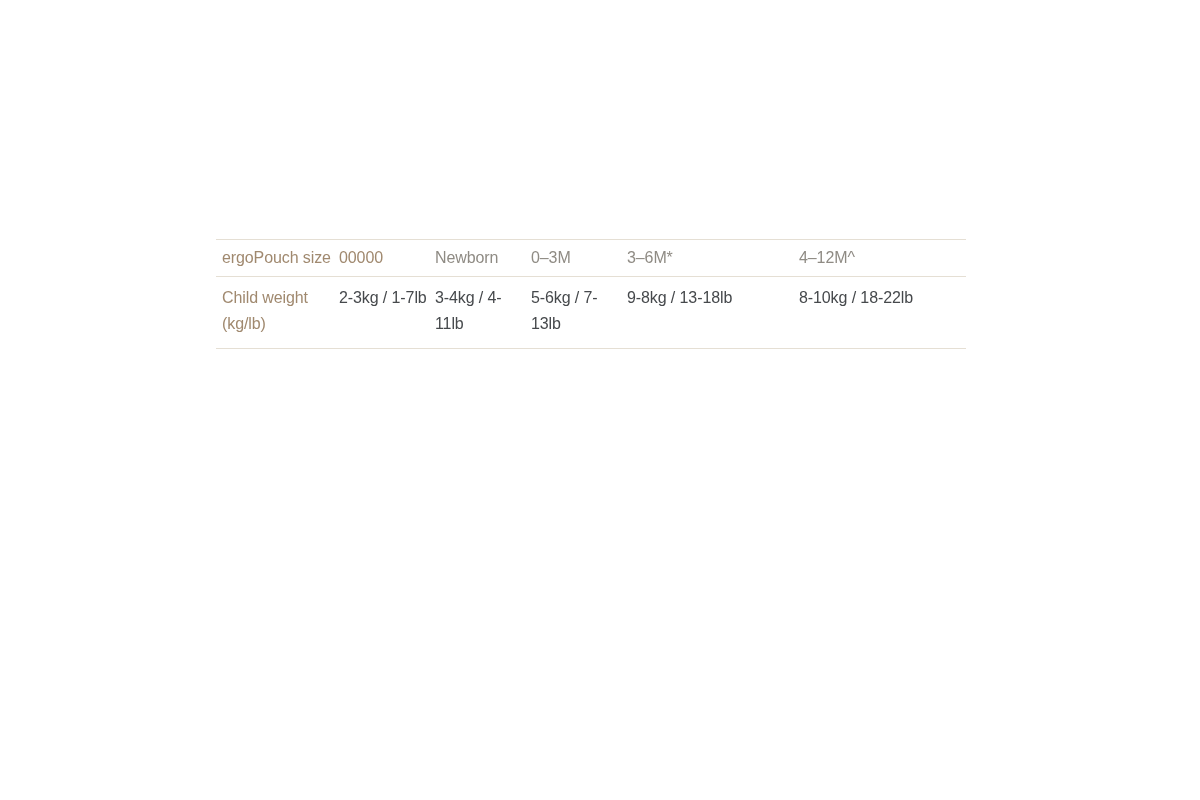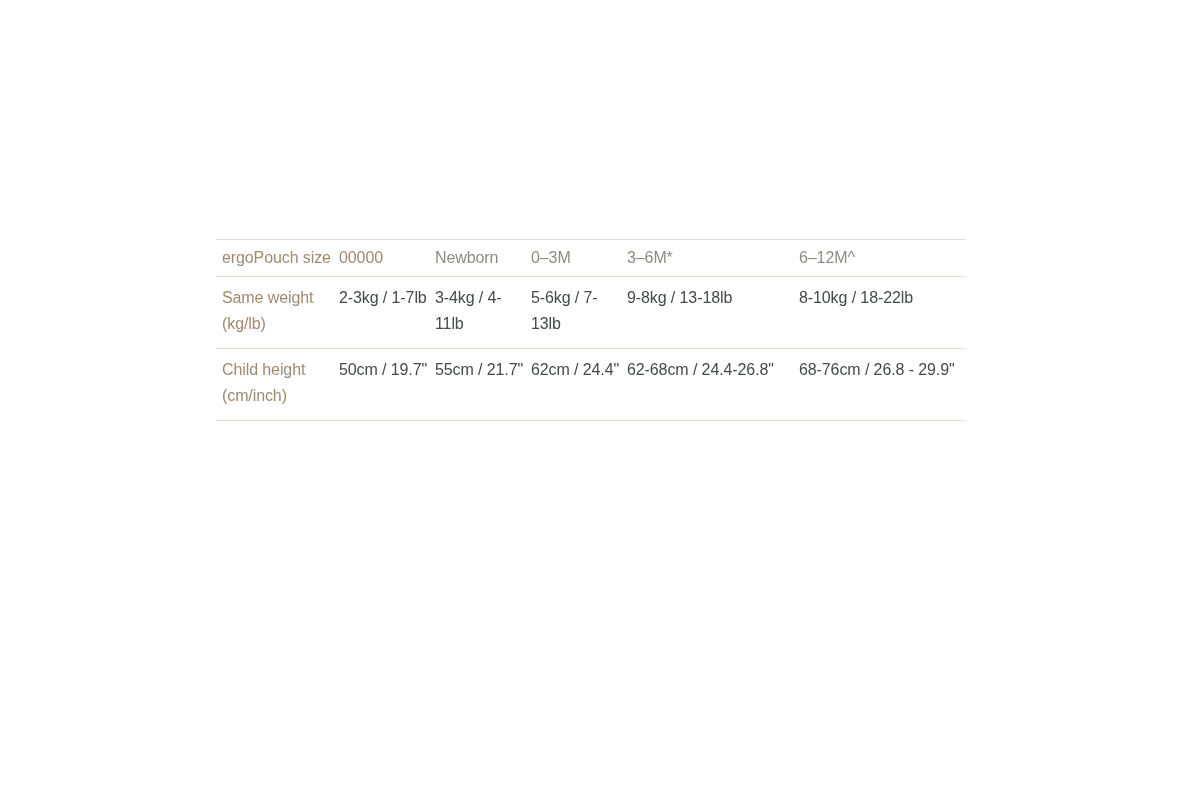--- a/index.html
+++ b/index.html
@@ -68,35 +68,27 @@
       <col style="width:172px">
       <col style="width:173px">
     </colgroup>
     <thead>
       <tr>
         <th class="rowlabel">ergoPouch size</th>
         <th class="hl">00000</th>
         <th>Newborn</th>
         <th>0–3M</th>
         <th>3–6M*</th>
-        <th>6–12M^</th>
+        <th>4–12M^</th>
       </tr>
     </thead>
     <tbody>
       <tr>
-        <td class="rowlabel">Same weight (kg/lb)</td>
+        <td class="rowlabel">Child weight (kg/lb)</td>
         <td>2-3kg / 1-7lb</td>
         <td>3-4kg / 4-11lb</td>
         <td>5-6kg / 7-13lb</td>
         <td>9-8kg / 13-18lb</td>
         <td>8-10kg / 18-22lb</td>
       </tr>
-      <tr>
-        <td class="rowlabel">Child height (cm/inch)</td>
-        <td>50cm / 19.7"</td>
-        <td>55cm / 21.7"</td>
-        <td>62cm / 24.4"</td>
-        <td>62-68cm / 24.4-26.8"</td>
-        <td>68-76cm / 26.8 - 29.9"</td>
-      </tr>
     </tbody>
   </table>
 </div>
 
 </body></html>

